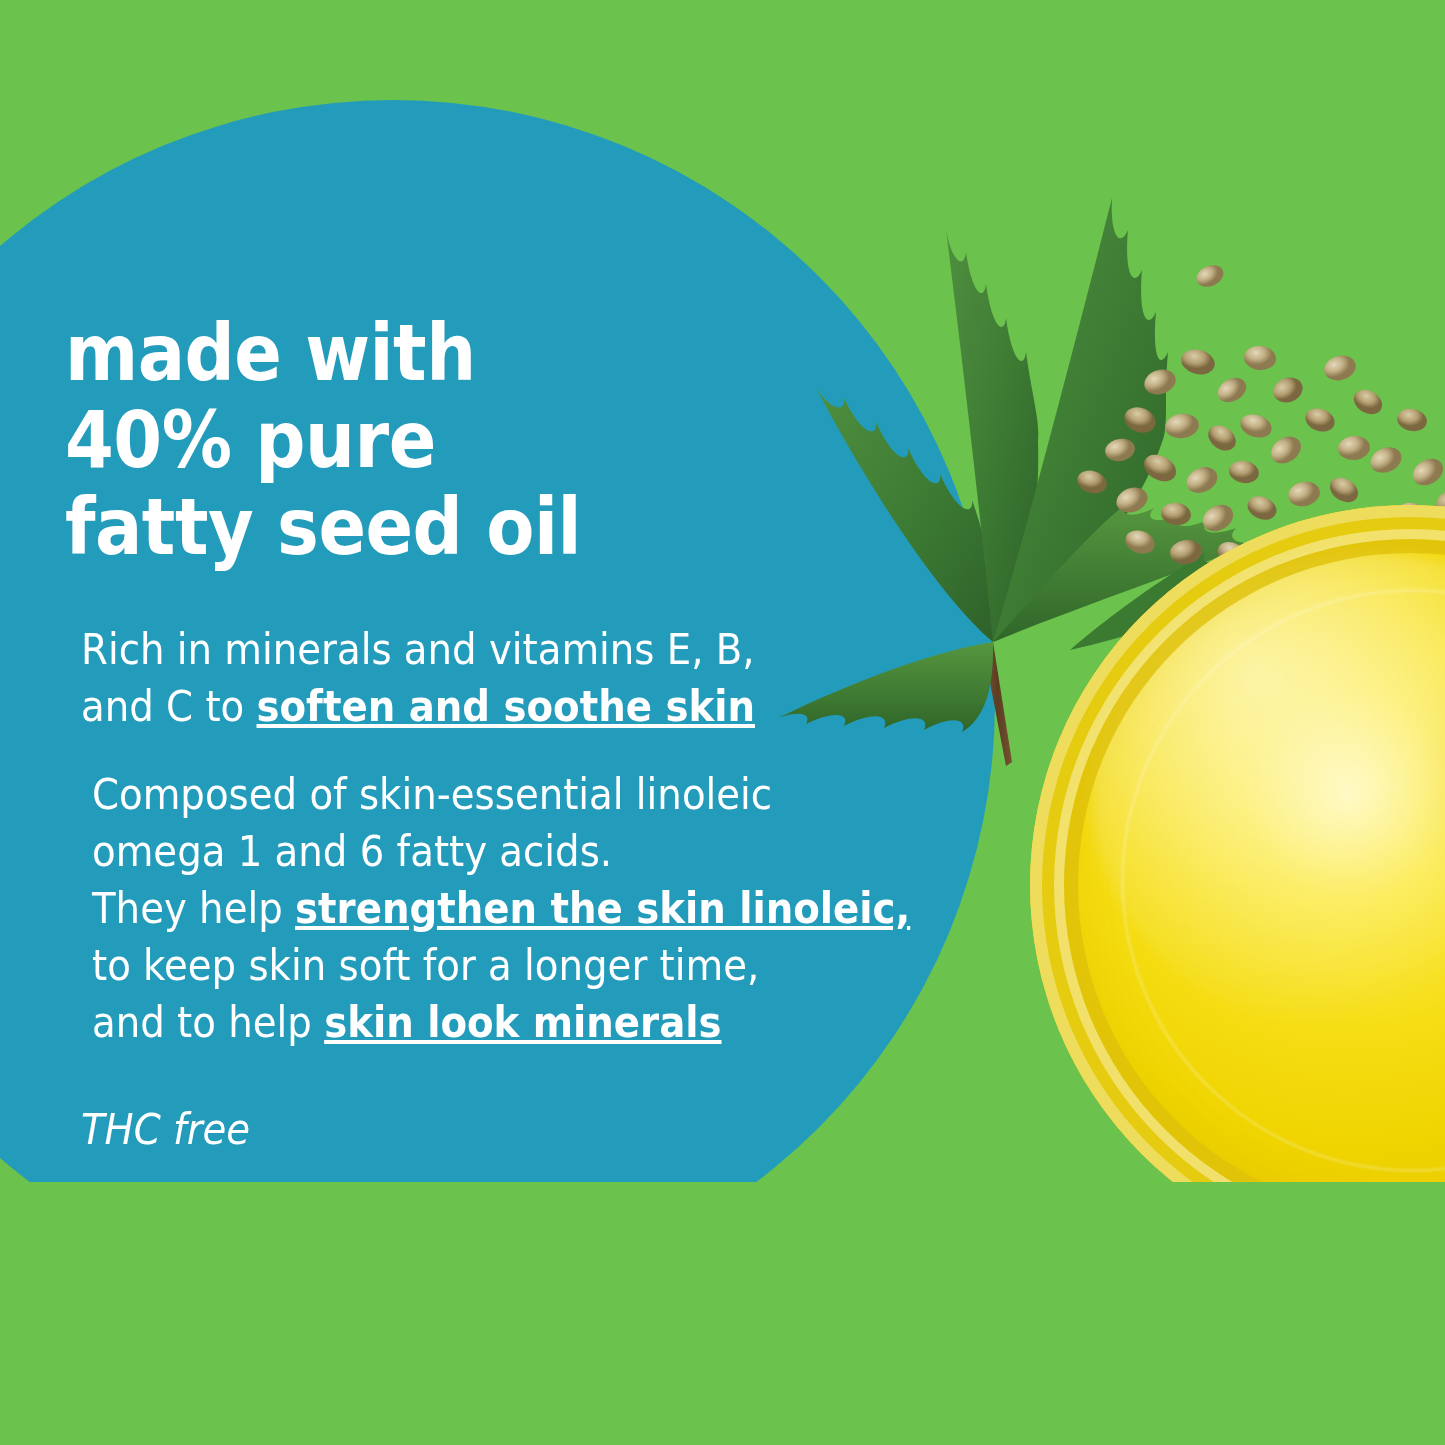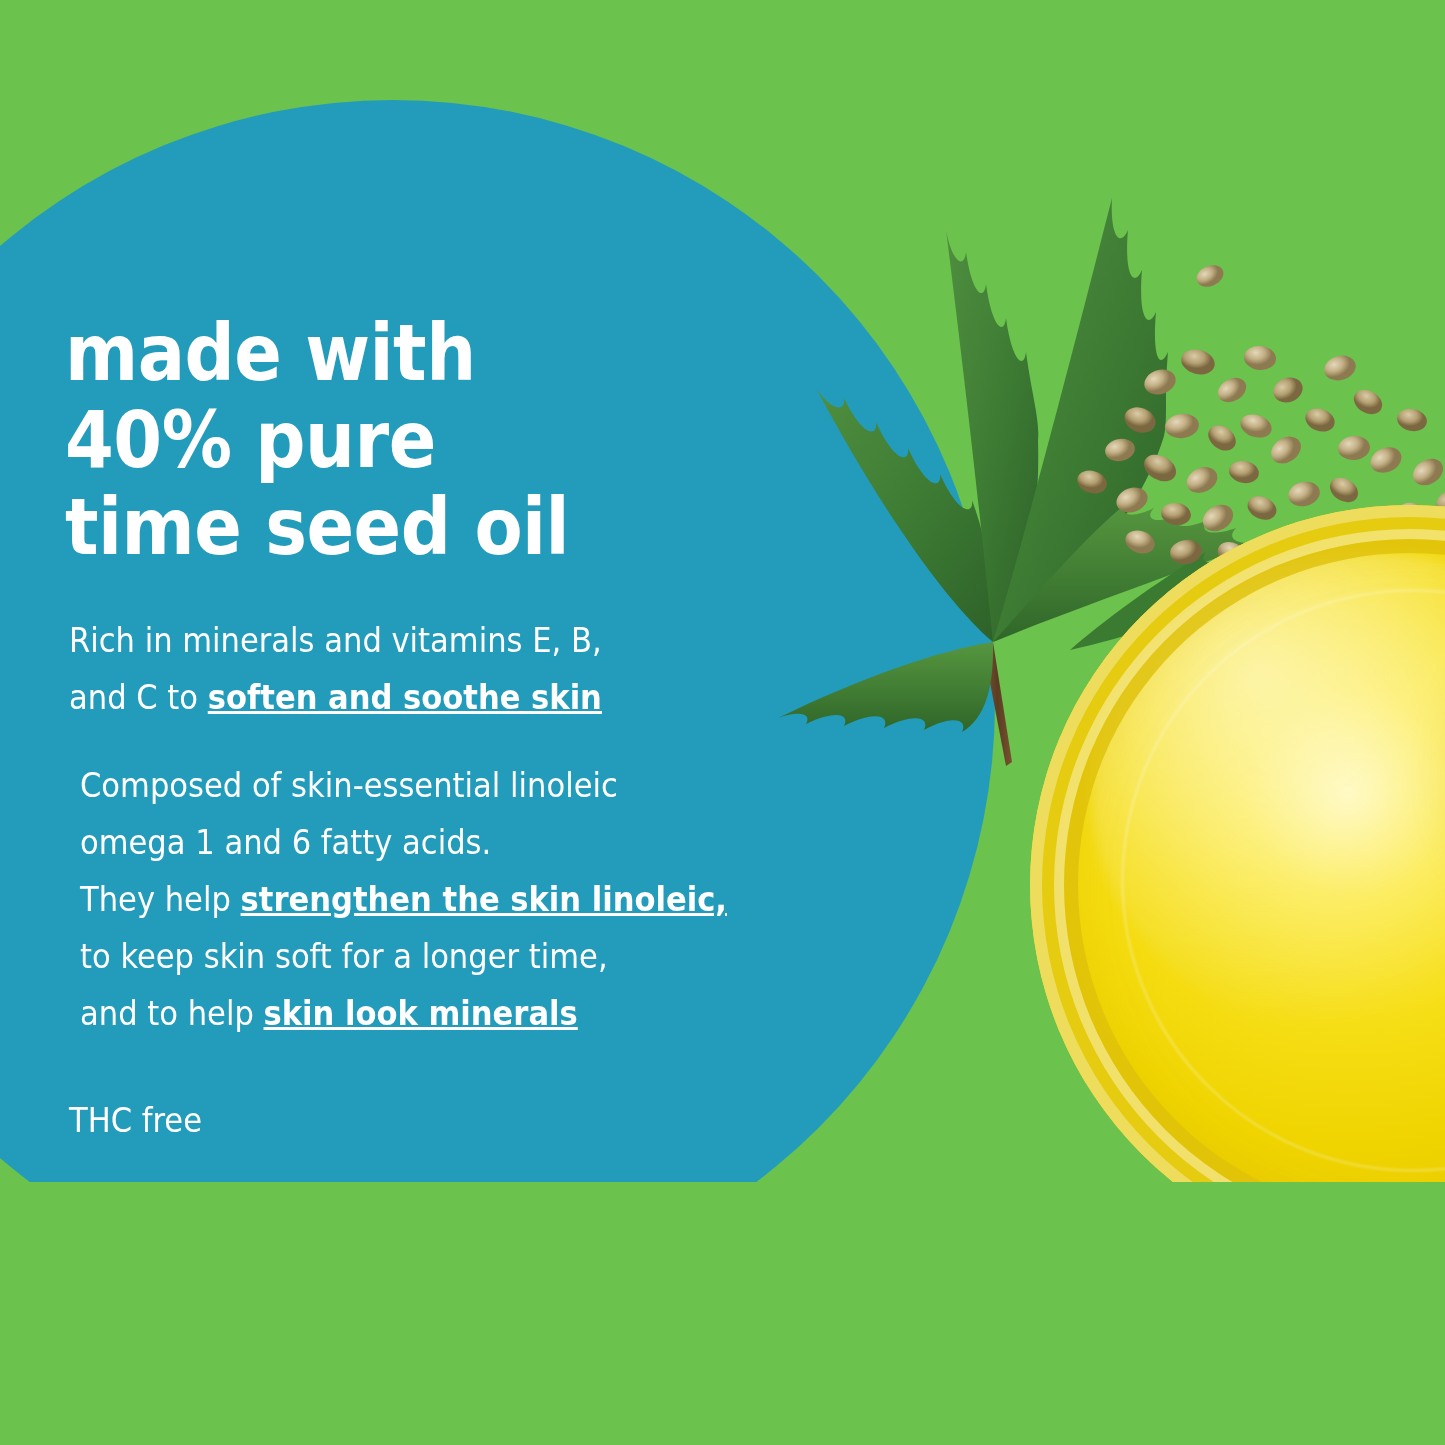--- a/index.html
+++ b/index.html
@@ -65,29 +65,29 @@
   .copy{position:absolute;left:65px;top:0;width:880px;color:#FFFFFF;}
   .headline{
     position:absolute;top:258px;left:0;width:700px;
     font-size:78px;line-height:87px;font-weight:700;
     letter-spacing:-0.5px;
     font-family:"DejaVu Sans","Liberation Sans",sans-serif;
     font-stretch:condensed;
   }
   .headline span{display:block;}
   .para{
-    position:absolute;left:4px;width:880px;
-    font-size:34px;line-height:57px;font-weight:400;
+    position:absolute;left:16px;width:880px;
+    font-size:43px;line-height:57px;font-weight:400;
     font-family:"DejaVu Sans","Liberation Sans",sans-serif;
     font-stretch:condensed;
   }
   .para b{font-weight:700;text-decoration:underline;}
   .p1{top:578px;}
   .p2{top:723px;margin-left:11px;}
-  .p3{top:1058px;}
+  .p3{top:1058px;font-style:italic;}
   .para span.ln{display:block;}
 </style>
 </head>
 <body>
 
 <div id="stage">
 
   <div class="bg-green"></div>
   <div class="teal-circle"></div>
 
@@ -198,21 +198,21 @@
     <div class="bowl-sheen"></div>
     <div class="bowl-innerring"></div>
     <div class="bowl-rim"></div>
   </div>
 
   <div class="copy">
 
     <h1 class="headline">
       <span>made with</span>
       <span>40% pure</span>
-      <span>time seed oil</span>
+      <span>fatty seed oil</span>
     </h1>
 
     <p class="para p1">
       <span class="ln">Rich in minerals and vitamins E, B,</span>
       <span class="ln"><span>and C to </span><b>soften and soothe skin</b></span>
     </p>
 
     <p class="para p2">
       <span class="ln">Composed of skin-essential linoleic</span>
       <span class="ln">omega 1 and 6 fatty acids.</span>

